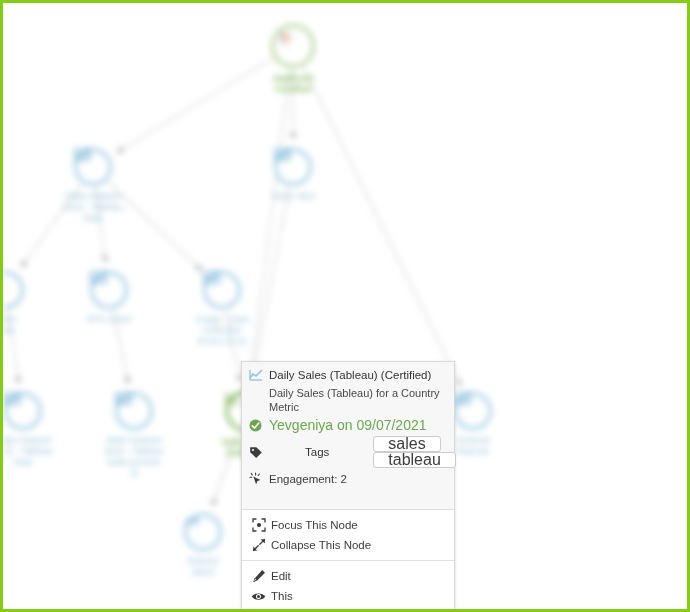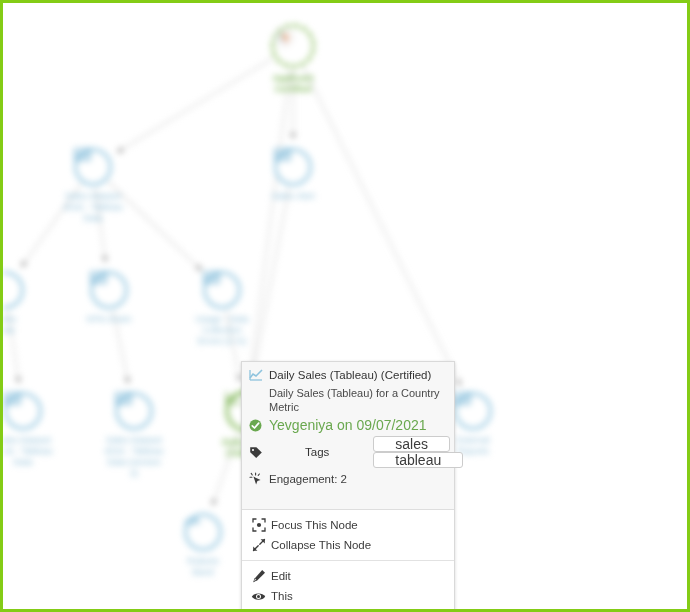--- a/index.html
+++ b/index.html
@@ -132,23 +132,23 @@
   }
   .info-cert {
     font-size: 14px;
     line-height: 14px;
   }
   .tag-pill {
     display: inline-block;
     border: 1px solid #cccccc;
     border-radius: 3px;
     background: #ffffff;
-    font-size: 14px;
+    font-size: 16px;
     color: #3c3c3c;
-    padding: 1px 21px;
+    padding: 1px 14px;
     margin-right: 5px;
     line-height: 12px;
   }
   .tags-label {
     font-size: 11.5px;
     color: #333333;
     margin-right: 8px;
     line-height: 16px;
   }
   .engagement-text {

